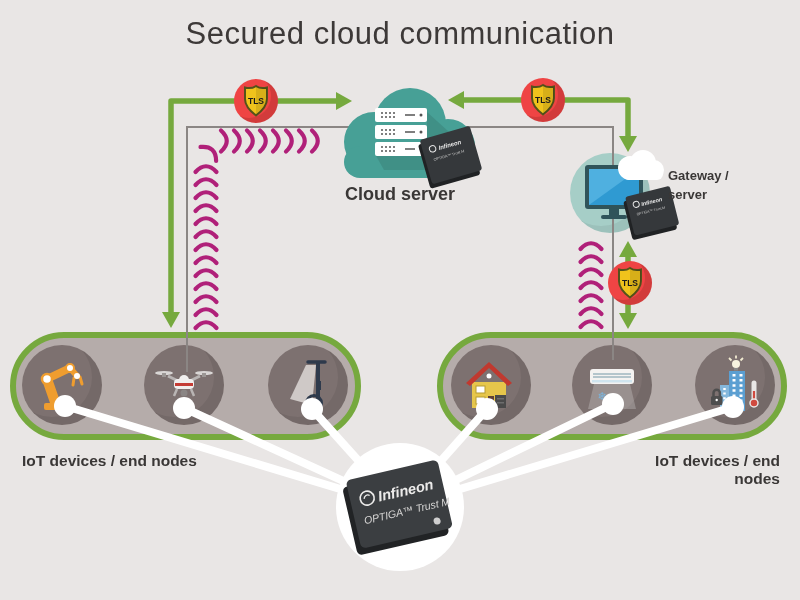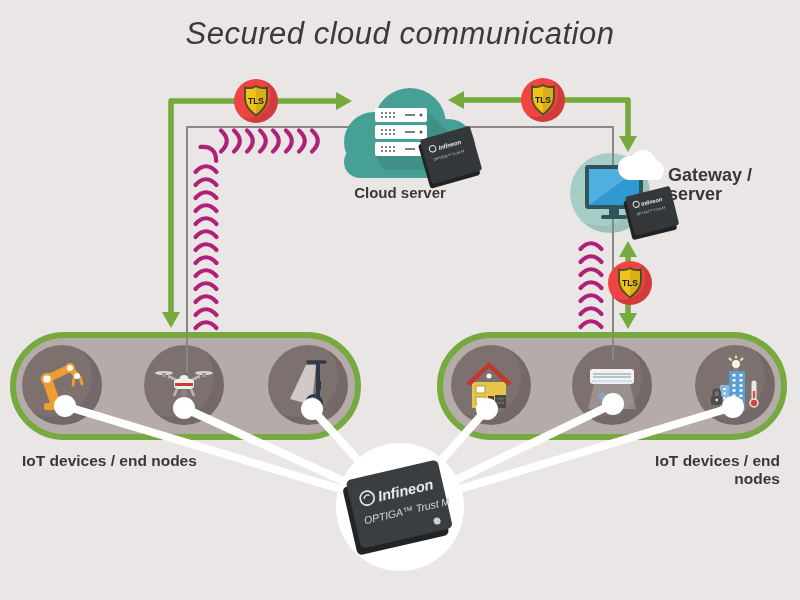--- a/index.html
+++ b/index.html
@@ -1,43 +1,43 @@
 <!DOCTYPE html>
 <html><head>
 <meta charset="utf-8">
 <style>
   html,body{margin:0;padding:0;}
   body{font-family:"Liberation Sans",sans-serif;}
   #stage{position:relative;width:800px;height:600px;background:#e9e6e5;overflow:hidden;}
   .abs{position:absolute;}
   svg{overflow:visible;display:block;}
 
-  #title{left:0;top:16px;width:800px;text-align:center;font-size:31px;font-weight:400;color:#3d3938;letter-spacing:.5px;font-style:italic;}
+  #title{left:0;top:16px;width:800px;text-align:center;font-size:31px;font-weight:400;color:#3d3938;letter-spacing:.5px;}
 
   
   .pill{box-sizing:border-box;height:108px;border:6px solid #76a93e;border-radius:54px;
         background:#b5acaa;overflow:hidden;}
   #pill-left{left:10px;top:332px;width:351px;}
   #pill-right{left:437px;top:332px;width:350px;}
 
   .device-circle{position:absolute;width:80px;height:80px;border-radius:50%;background:#7d7170;
                  box-shadow:inset -10px -8px 0 rgba(0,0,0,0.07);}
   .device-circle::before{content:'';position:absolute;z-index:-1;left:38px;top:42px;width:110px;height:56px;
                  background:rgba(60,50,48,0.10);transform:skewX(40deg);transform-origin:0 0;}
   .device-circle svg{position:absolute;left:10px;top:10px;}
 
   
   #cloud-server{left:330px;top:82px;width:150px;height:105px;}
-  #cloud-server-label{left:315px;top:184px;width:170px;text-align:center;font-size:15px;font-weight:bold;color:#3a3736;}
+  #cloud-server-label{left:315px;top:184px;width:170px;text-align:center;font-size:18px;font-weight:bold;color:#3a3736;}
 
   
   #gateway-circle{left:570px;top:153px;width:80px;height:80px;border-radius:50%;background:#a6cec7;
                   box-shadow:inset -9px -7px 0 rgba(0,0,0,0.06);}
   #gateway-visual{left:575px;top:140px;width:110px;height:100px;}
-  #gateway-label{left:668px;top:166px;width:130px;font-size:18px;font-weight:bold;color:#3a3736;line-height:19px;}
+  #gateway-label{left:668px;top:166px;width:130px;font-size:13px;font-weight:bold;color:#3a3736;line-height:19px;}
 
   
   .tls-badge{width:44px;height:44px;border-radius:50%;background:#ef4444;
              box-shadow:inset -7px -5px 0 rgba(0,0,0,0.12);}
   .tls-badge svg{position:absolute;left:9px;top:6px;}
   #tls-1{left:234px;top:79px;}
   #tls-2{left:521px;top:78px;}
   #tls-3{left:608px;top:261px;}
 
   .caption{font-size:15.5px;font-weight:bold;color:#3a3736;}

